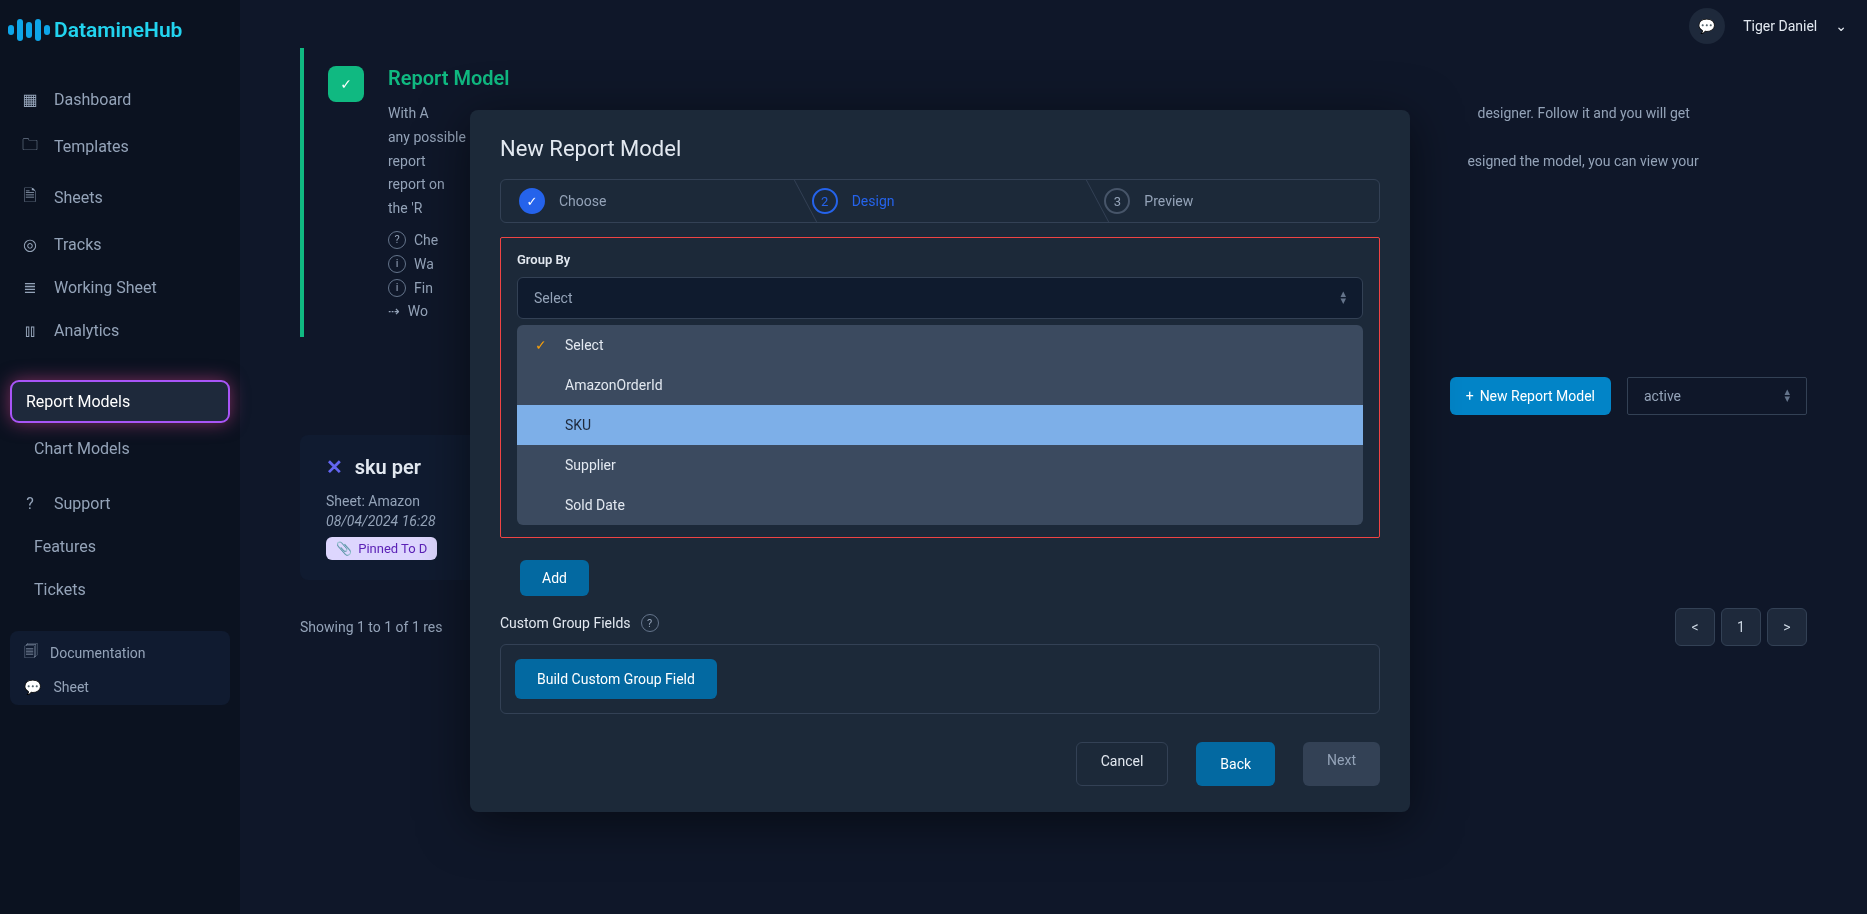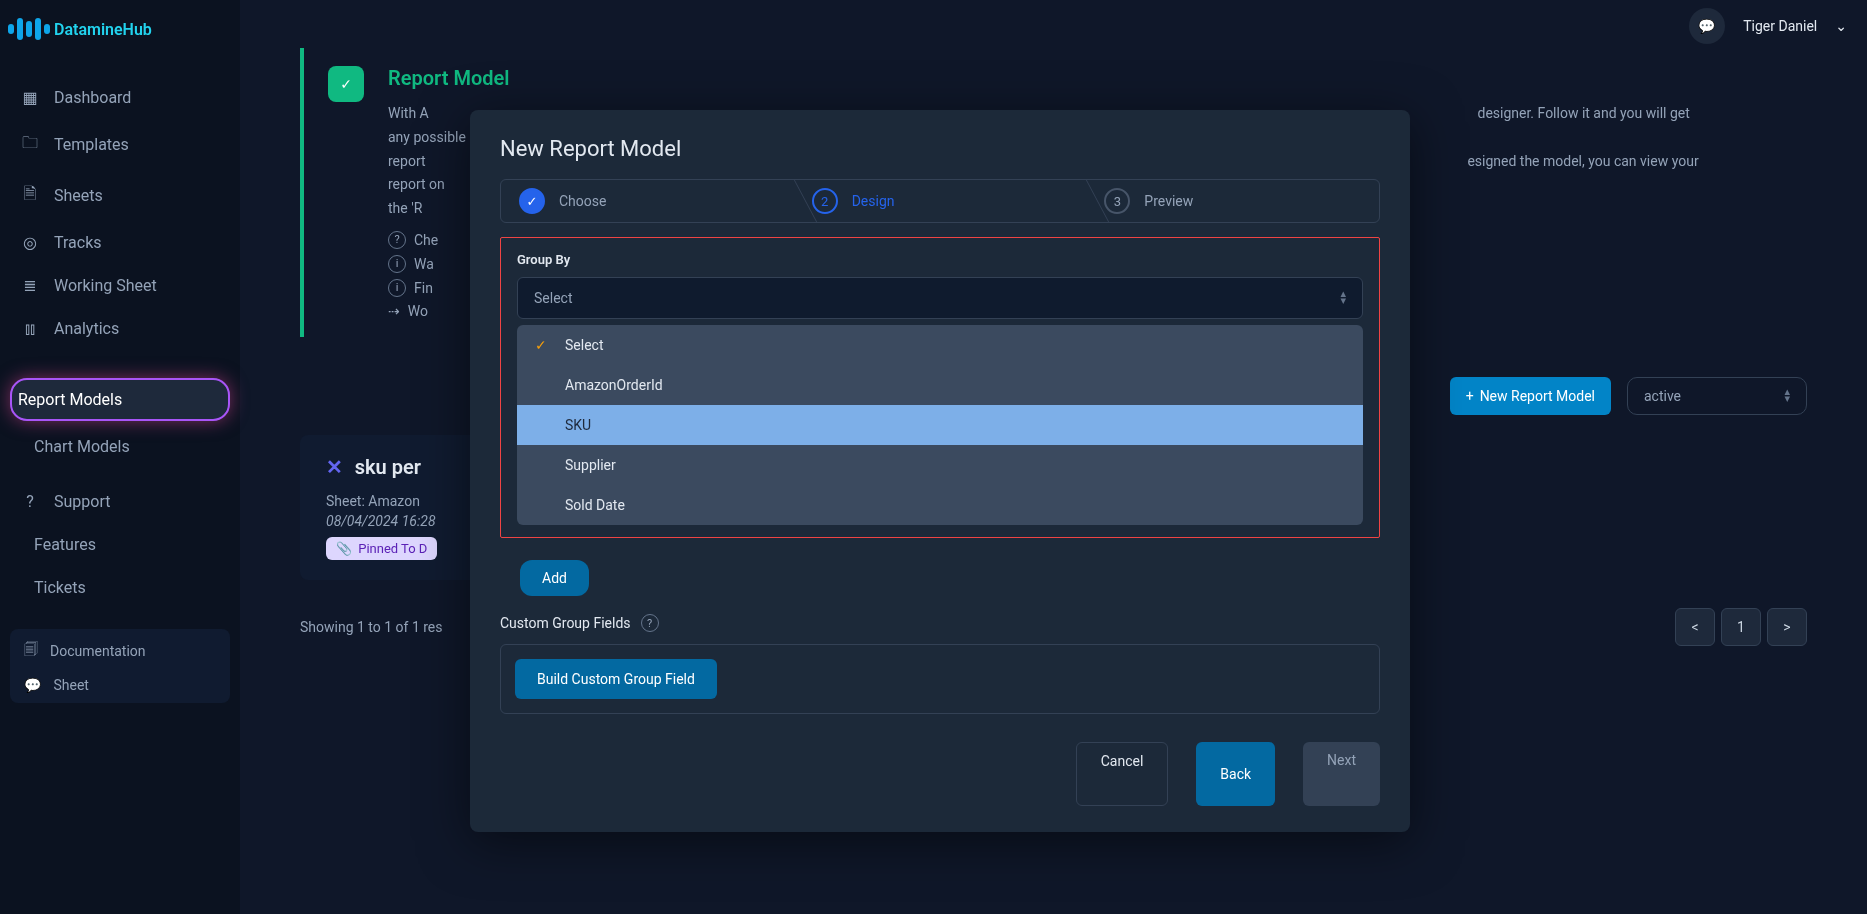--- a/index.html
+++ b/index.html
@@ -20,21 +20,21 @@
       width: 240px;
       height: 100%;
       background: #0b1220;
       padding-top: 18px;
     }
     .logo {
       display: flex;
       align-items: center;
       gap: 4px;
       padding: 0 8px 24px 8px;
-      font-size: 16px;
+      font-size: 21px;
       font-weight: 600;
       color: #22d3ee;
     }
     .logo .bars { display: flex; align-items: center; gap: 3px; }
     .logo .bars span {
       display: inline-block;
       width: 6px;
       background: #0ea5e9;
       border-radius: 3px;
     }
@@ -48,23 +48,23 @@
       cursor: pointer;
       font-size: 16px;
     }
     .nav-item .icon { width: 20px; display: inline-flex; justify-content: center; }
     .nav-sub { padding-left: 34px; }
     .nav-item.active {
       background: #1e293b;
       color: #fff;
       border: 2px solid #a855f7;
       box-shadow: 0 0 18px rgba(236,72,153,0.5);
-      border-radius: 17px;
+      border-radius: 9px;
       margin: 4px 10px;
-      padding: 10px 6px;
+      padding: 10px 14px;
     }
     .support-box {
       margin: 20px 10px;
       padding: 10px 14px;
       background: #101b30;
       border-radius: 8px;
       display: flex;
       flex-direction: column;
       gap: 14px;
       color: #94a3b8;
@@ -121,21 +121,21 @@
       background: #0284c7;
       color: #fff;
       padding: 10px 16px;
       border-radius: 6px;
       display: flex; align-items: center; gap: 6px;
       cursor: pointer;
     }
     .select-box {
       background: #0f1729;
       border: 1px solid #334155;
-      border-radius: 10px;
+      border-radius: 2px;
       padding: 10px 16px;
       color: #94a3b8;
       min-width: 180px;
       display: flex; align-items: center; justify-content: space-between;
     }
     .card {
       background: #101b30;
       border-radius: 8px;
       padding: 20px 26px;
       width: 600px;
@@ -240,21 +240,21 @@
       color: #e2e8f0;
       display: flex; align-items: center; gap: 12px;
       cursor: pointer;
     }
     .dropdown-item.selected-check { color: #e2e8f0; }
     .dropdown-item .check { color: #f59e0b; width: 18px; }
     .dropdown-item.highlight { background: #7dafe8; color: #1e293b; }
     .btn-add {
       background: #0369a1;
       color: #fff;
-      border-radius: 12px;
+      border-radius: 6px;
       padding: 10px 22px;
       cursor: pointer;
       display: inline-block;
       margin-top: 10px;
     }
     .custom-group {
       display: flex; align-items: center; gap: 10px;
       color: #e2e8f0; font-weight: 400; margin: 18px 0 12px 0;
     }
     .custom-box {
@@ -280,21 +280,21 @@
       background: #1c2939;
       border: 1px solid #334155;
       color: #e2e8f0;
       padding: 10px 24px;
       border-radius: 6px;
       cursor: pointer;
     }
     .btn-blue {
       background: #0369a1;
       color: #fff;
-      padding: 24px 24px;
+      padding: 14px 24px;
       border-radius: 6px;
       cursor: pointer;
     }
     .btn-disabled {
       background: #334155;
       color: #94a3b8;
       padding: 10px 24px;
       border-radius: 6px;
     }
     .help-circle {

